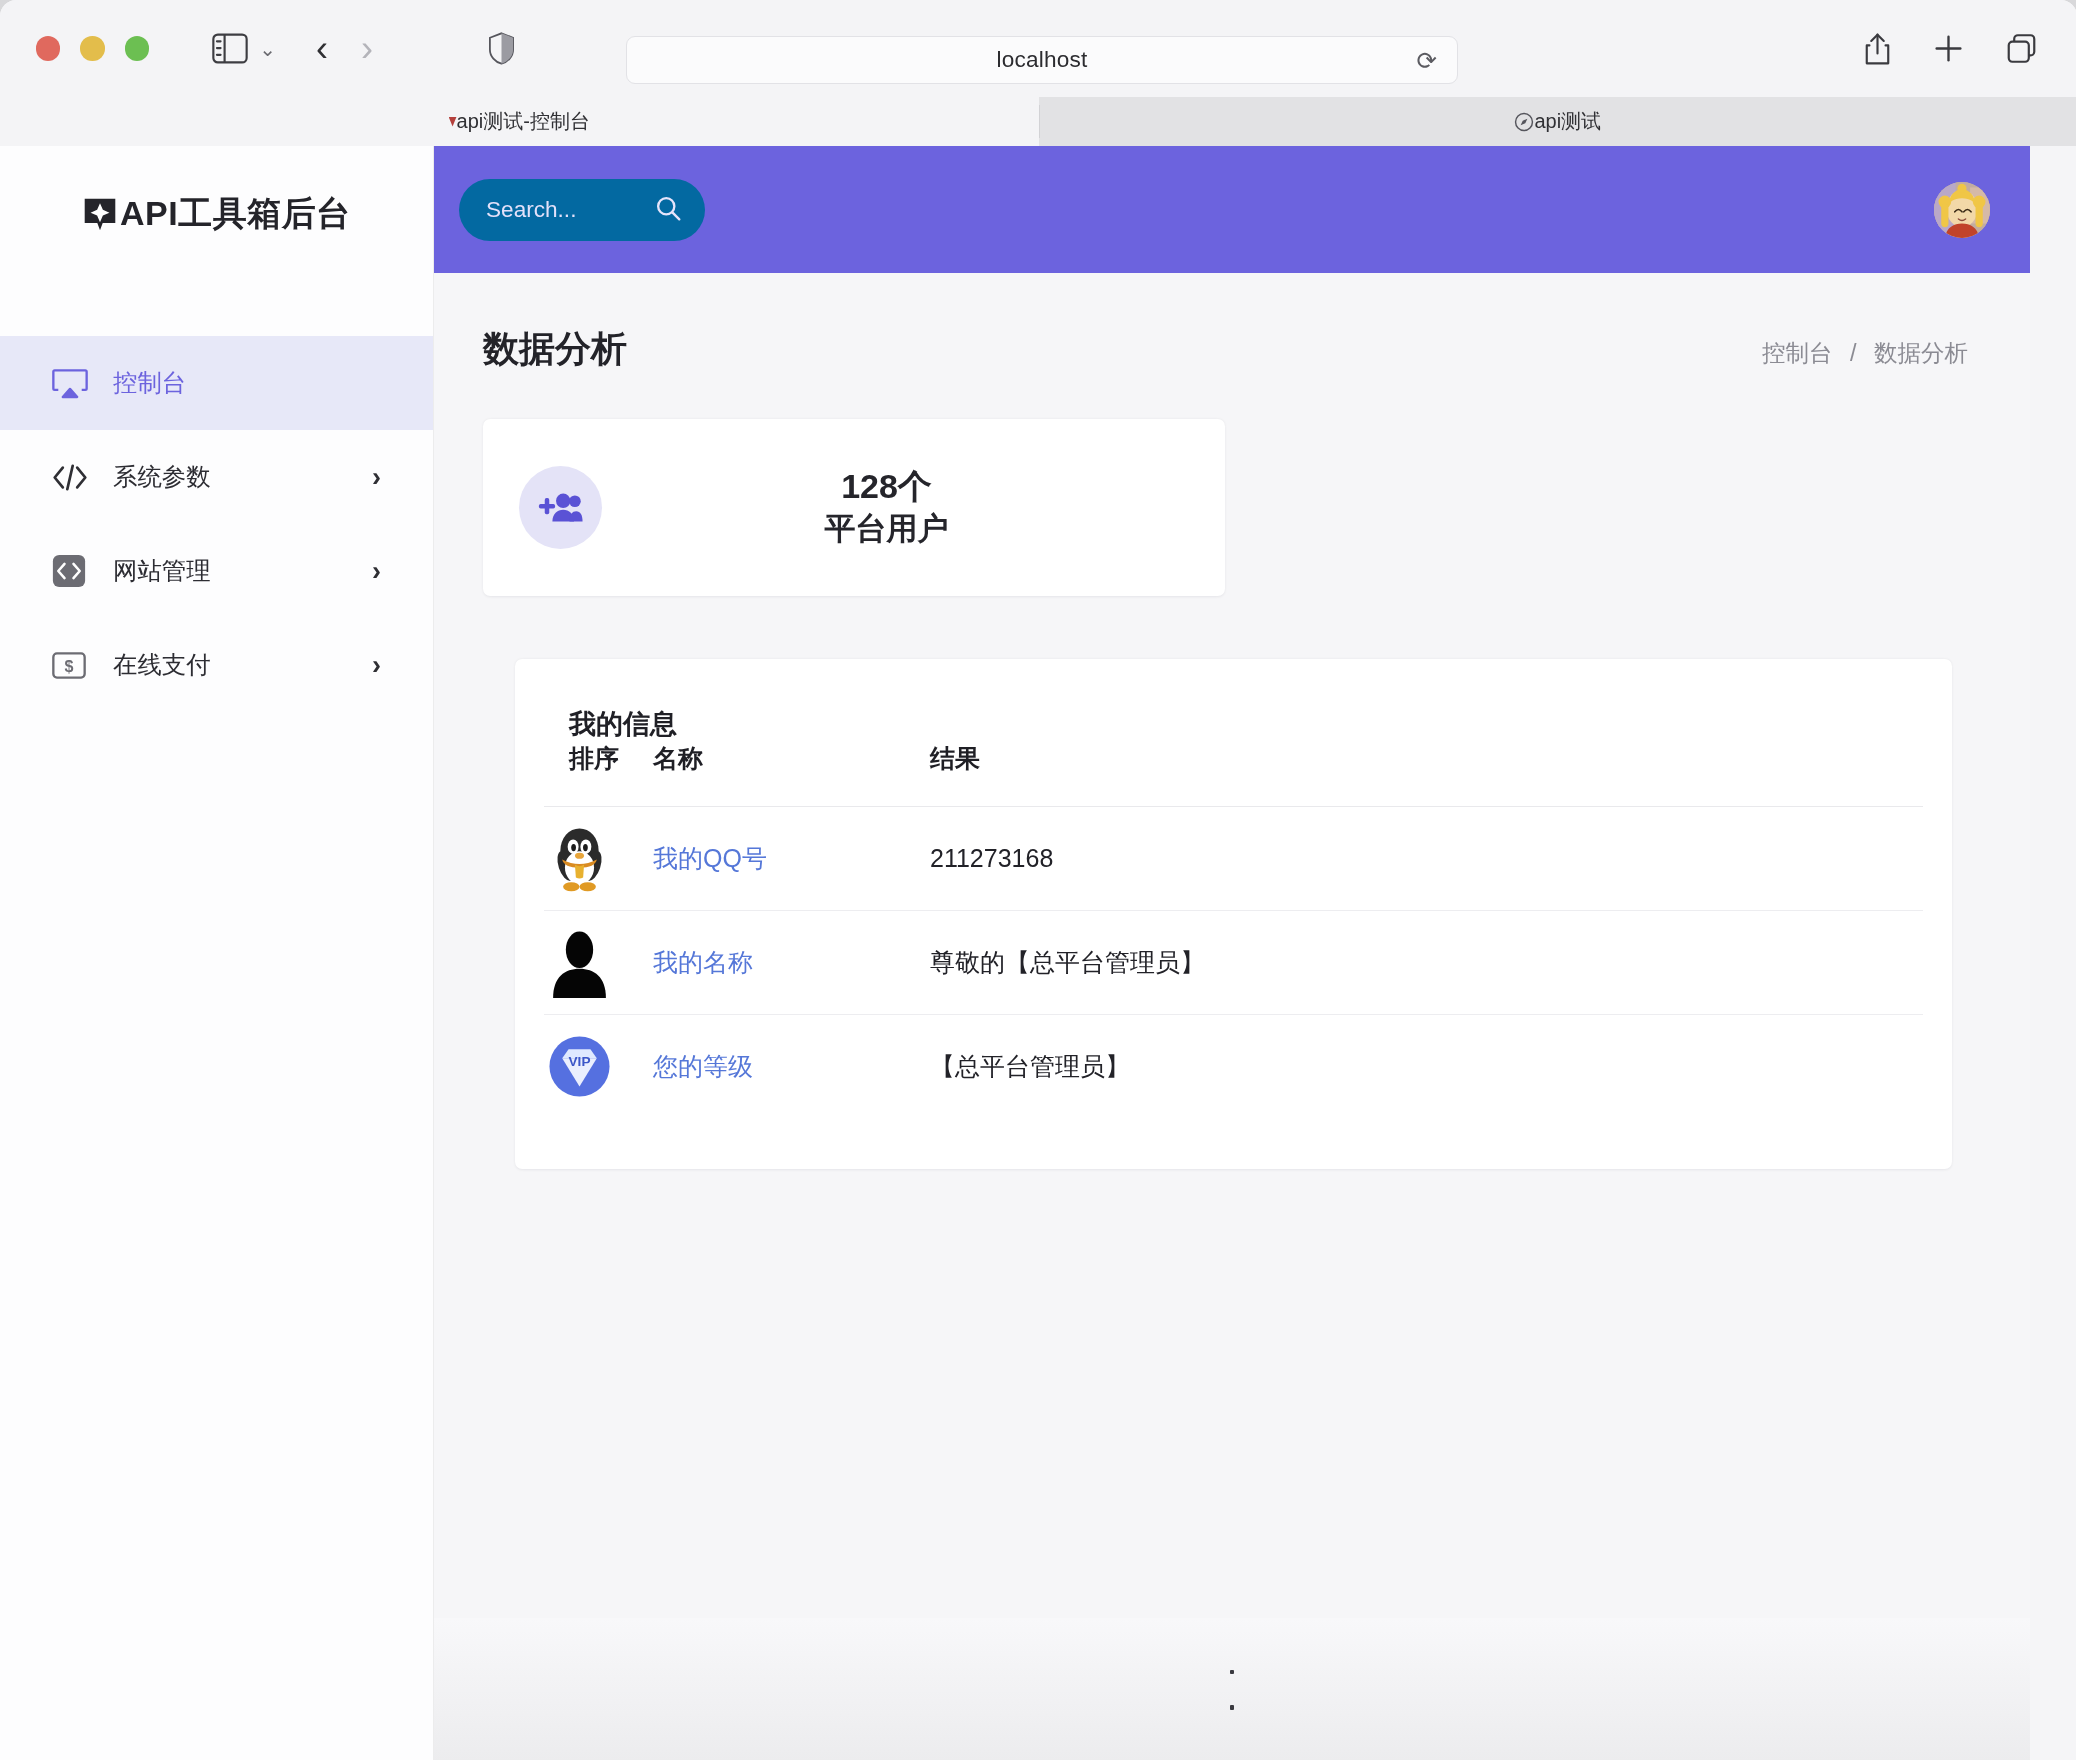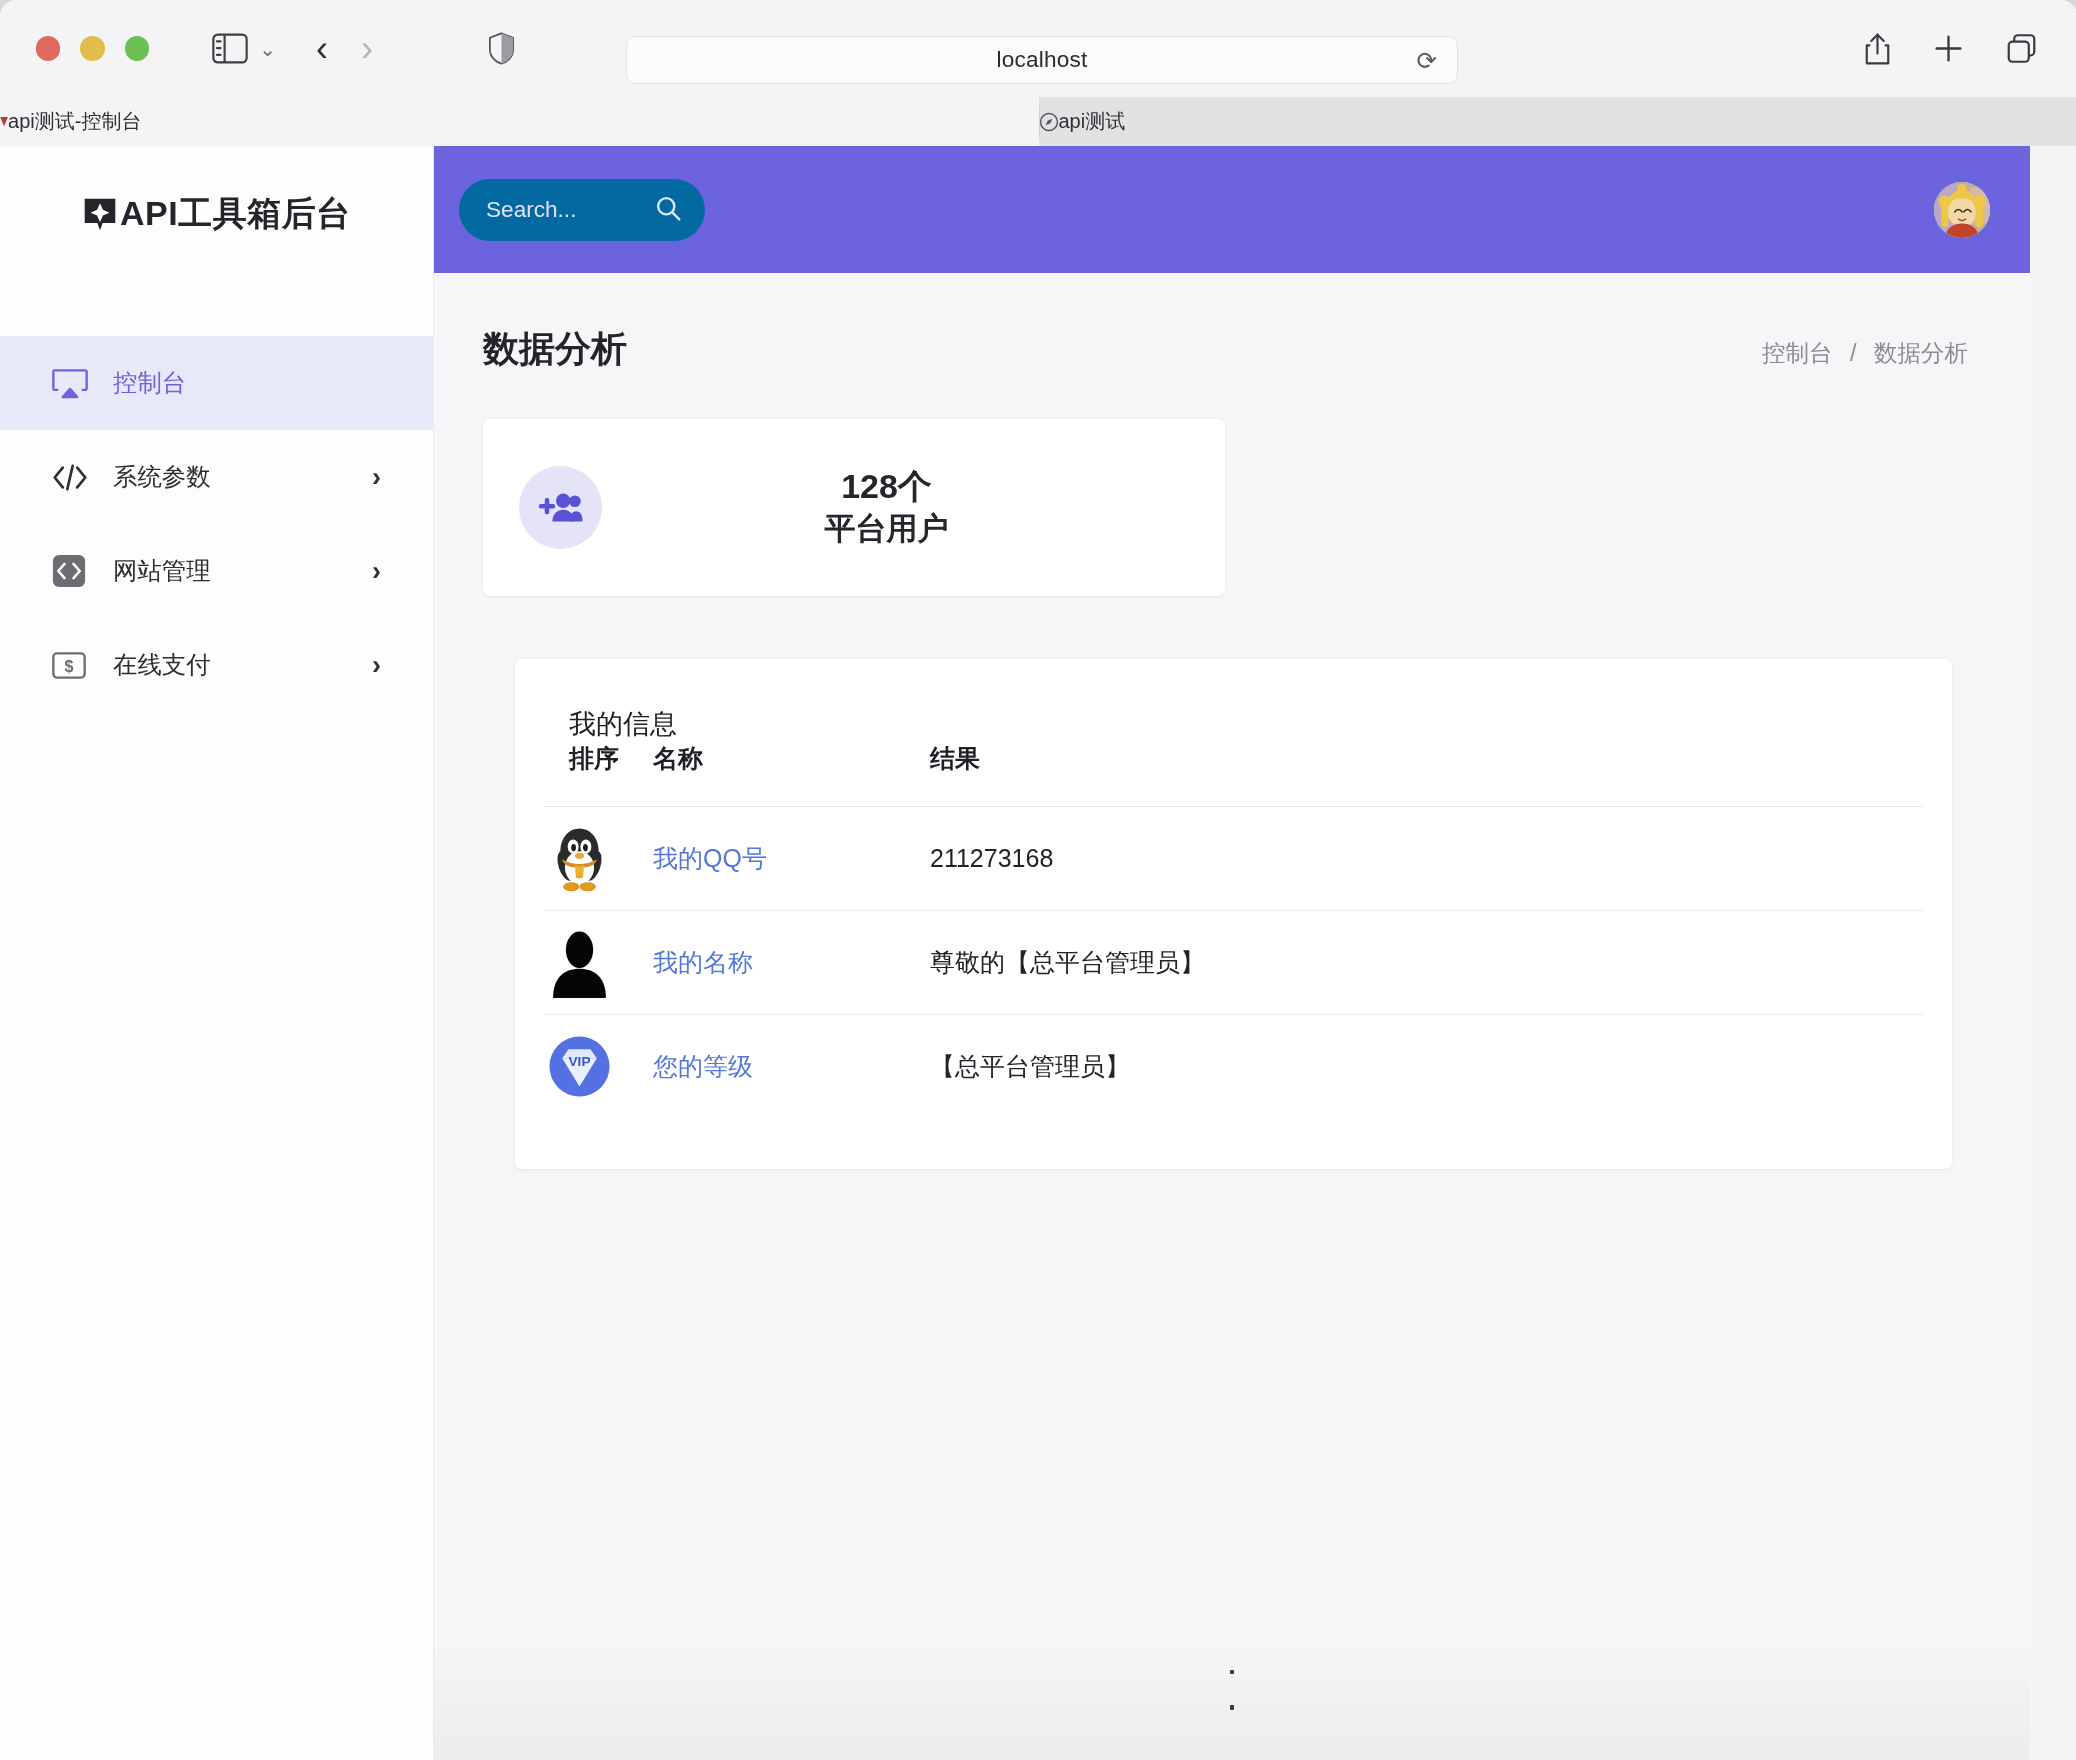--- a/index.html
+++ b/index.html
@@ -67,21 +67,21 @@
   }
 
   
   .tabbar {
     height: 49px;
     background: #ebebed;
     display: flex; align-items: stretch;
   }
   .tab {
     flex: 1 1 0;
-    display: flex; align-items: center; 
+    display: flex; align-items: center; justify-content: center;
     gap: 0;
     font-size: 20px; color: #303034;
     position: relative;
   }
   .tab.active { background: #f4f4f6; }
   .tab.inactive { background: #e2e2e4; }
   .tab.inactive::before {
     content: ""; position: absolute; left: 0; top: 8.1px; bottom: 8.1px;
     width: 0.9px; background: #d2d2d5;
   }
@@ -191,21 +191,21 @@
     margin-right: 54px;
   }
   .stat-value { font-size: 34px; font-weight: 600; color: #25252b; line-height: 1.25; }
   .stat-label { font-size: 31px; font-weight: 600; color: #25252b; line-height: 1.35; }
 
   .infocard {
     margin: 63px 78px 0 81px;
     padding: 47px 29px 51px 29px;
   }
   .infocard-title {
-    font-size: 27px; font-weight: 400; color: #202026;
+    font-size: 27px; font-weight: 700; color: #202026;
     padding-left: 25px;
   }
 
   table.infotable {
     width: 100%; border-collapse: collapse; 
   }
   table.infotable th {
     text-align: left;
     font-size: 25px; font-weight: 600; color: #1f1f25;
     padding: 0 0 31px 0;

